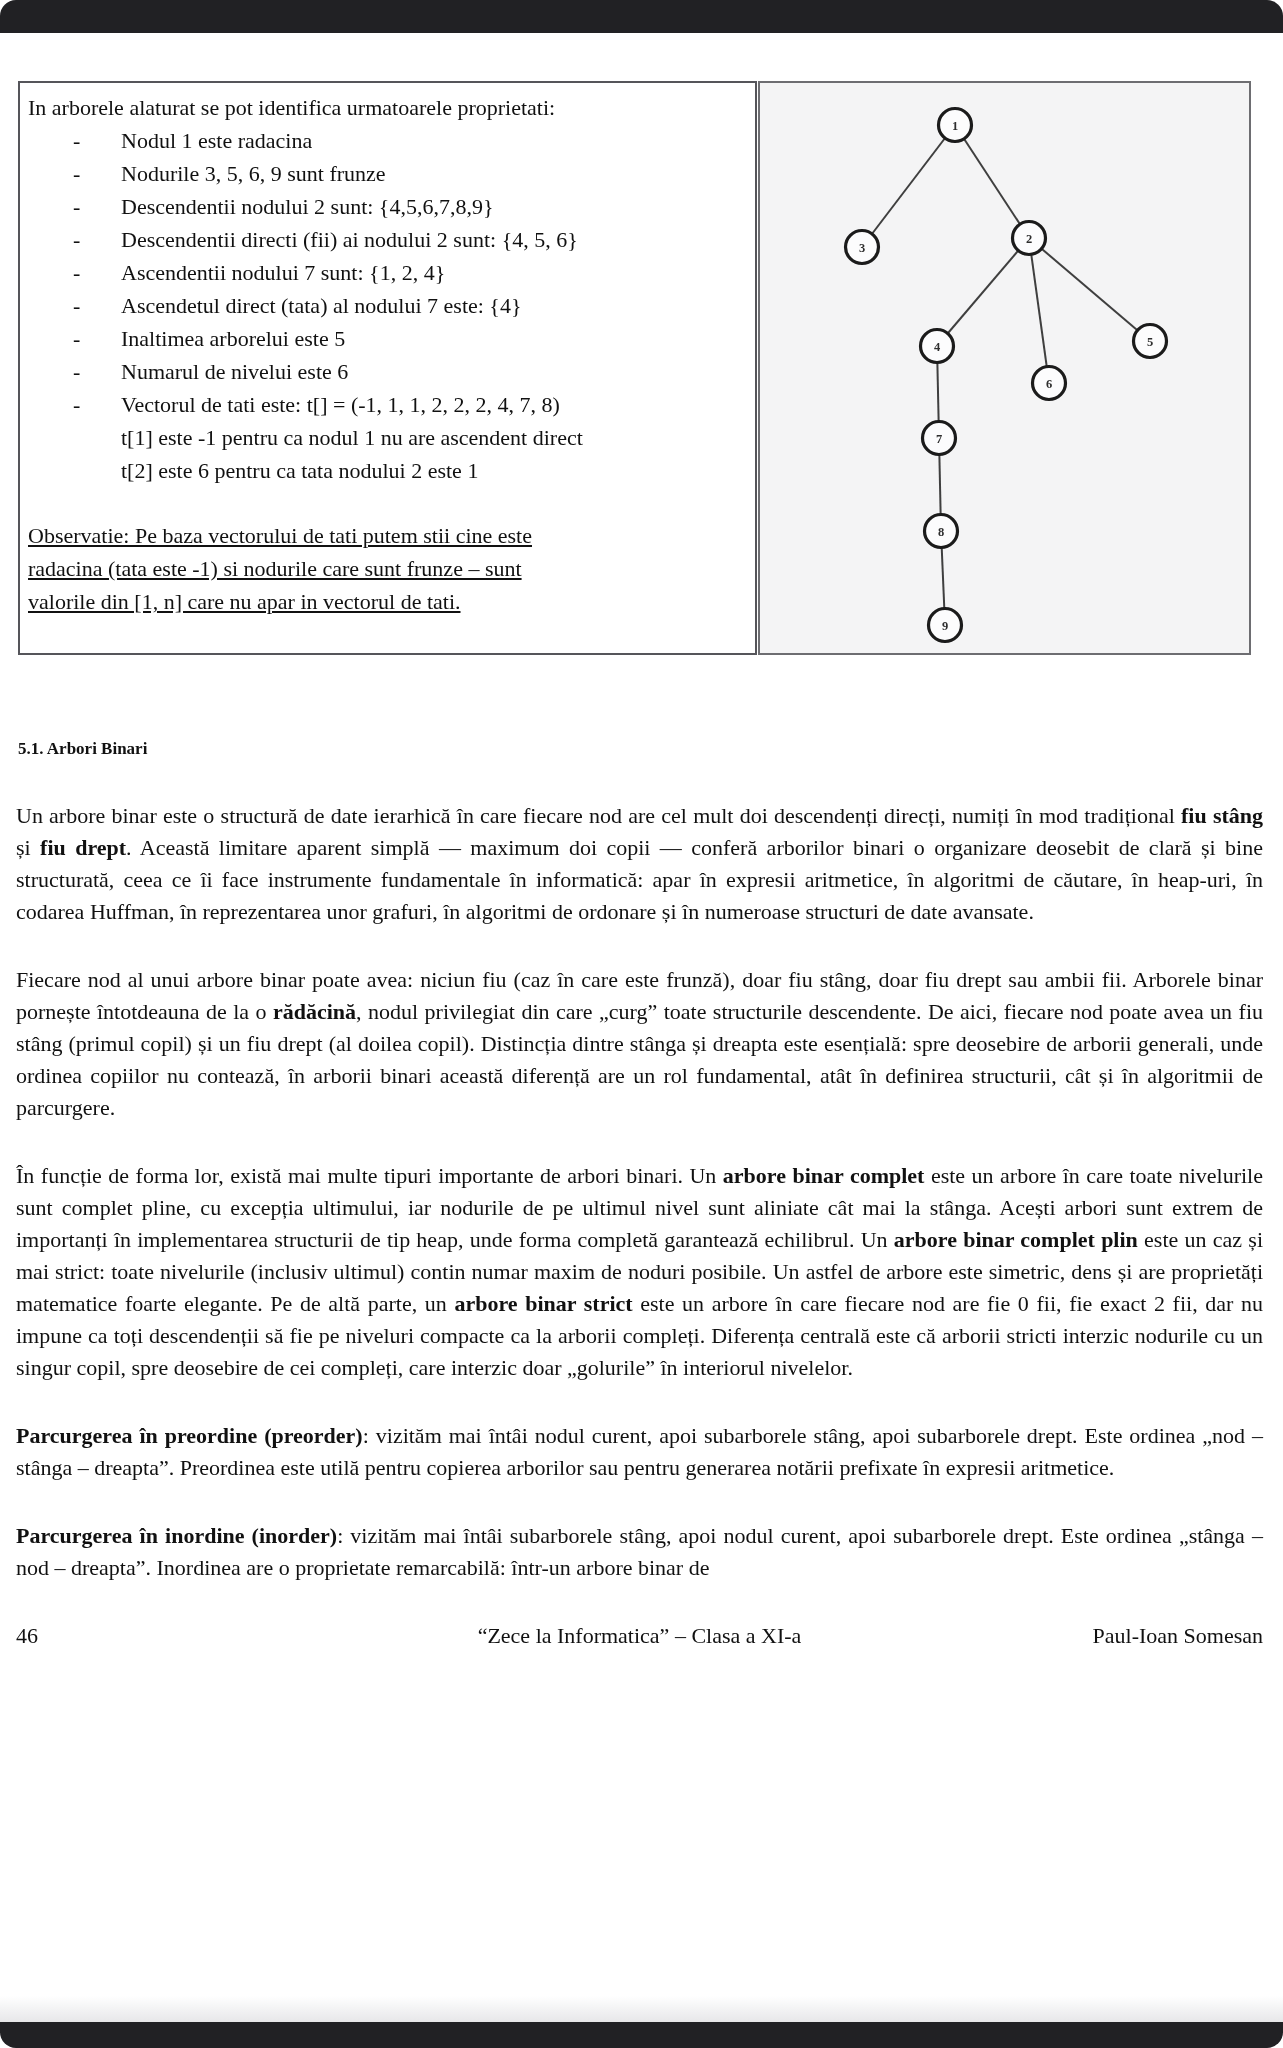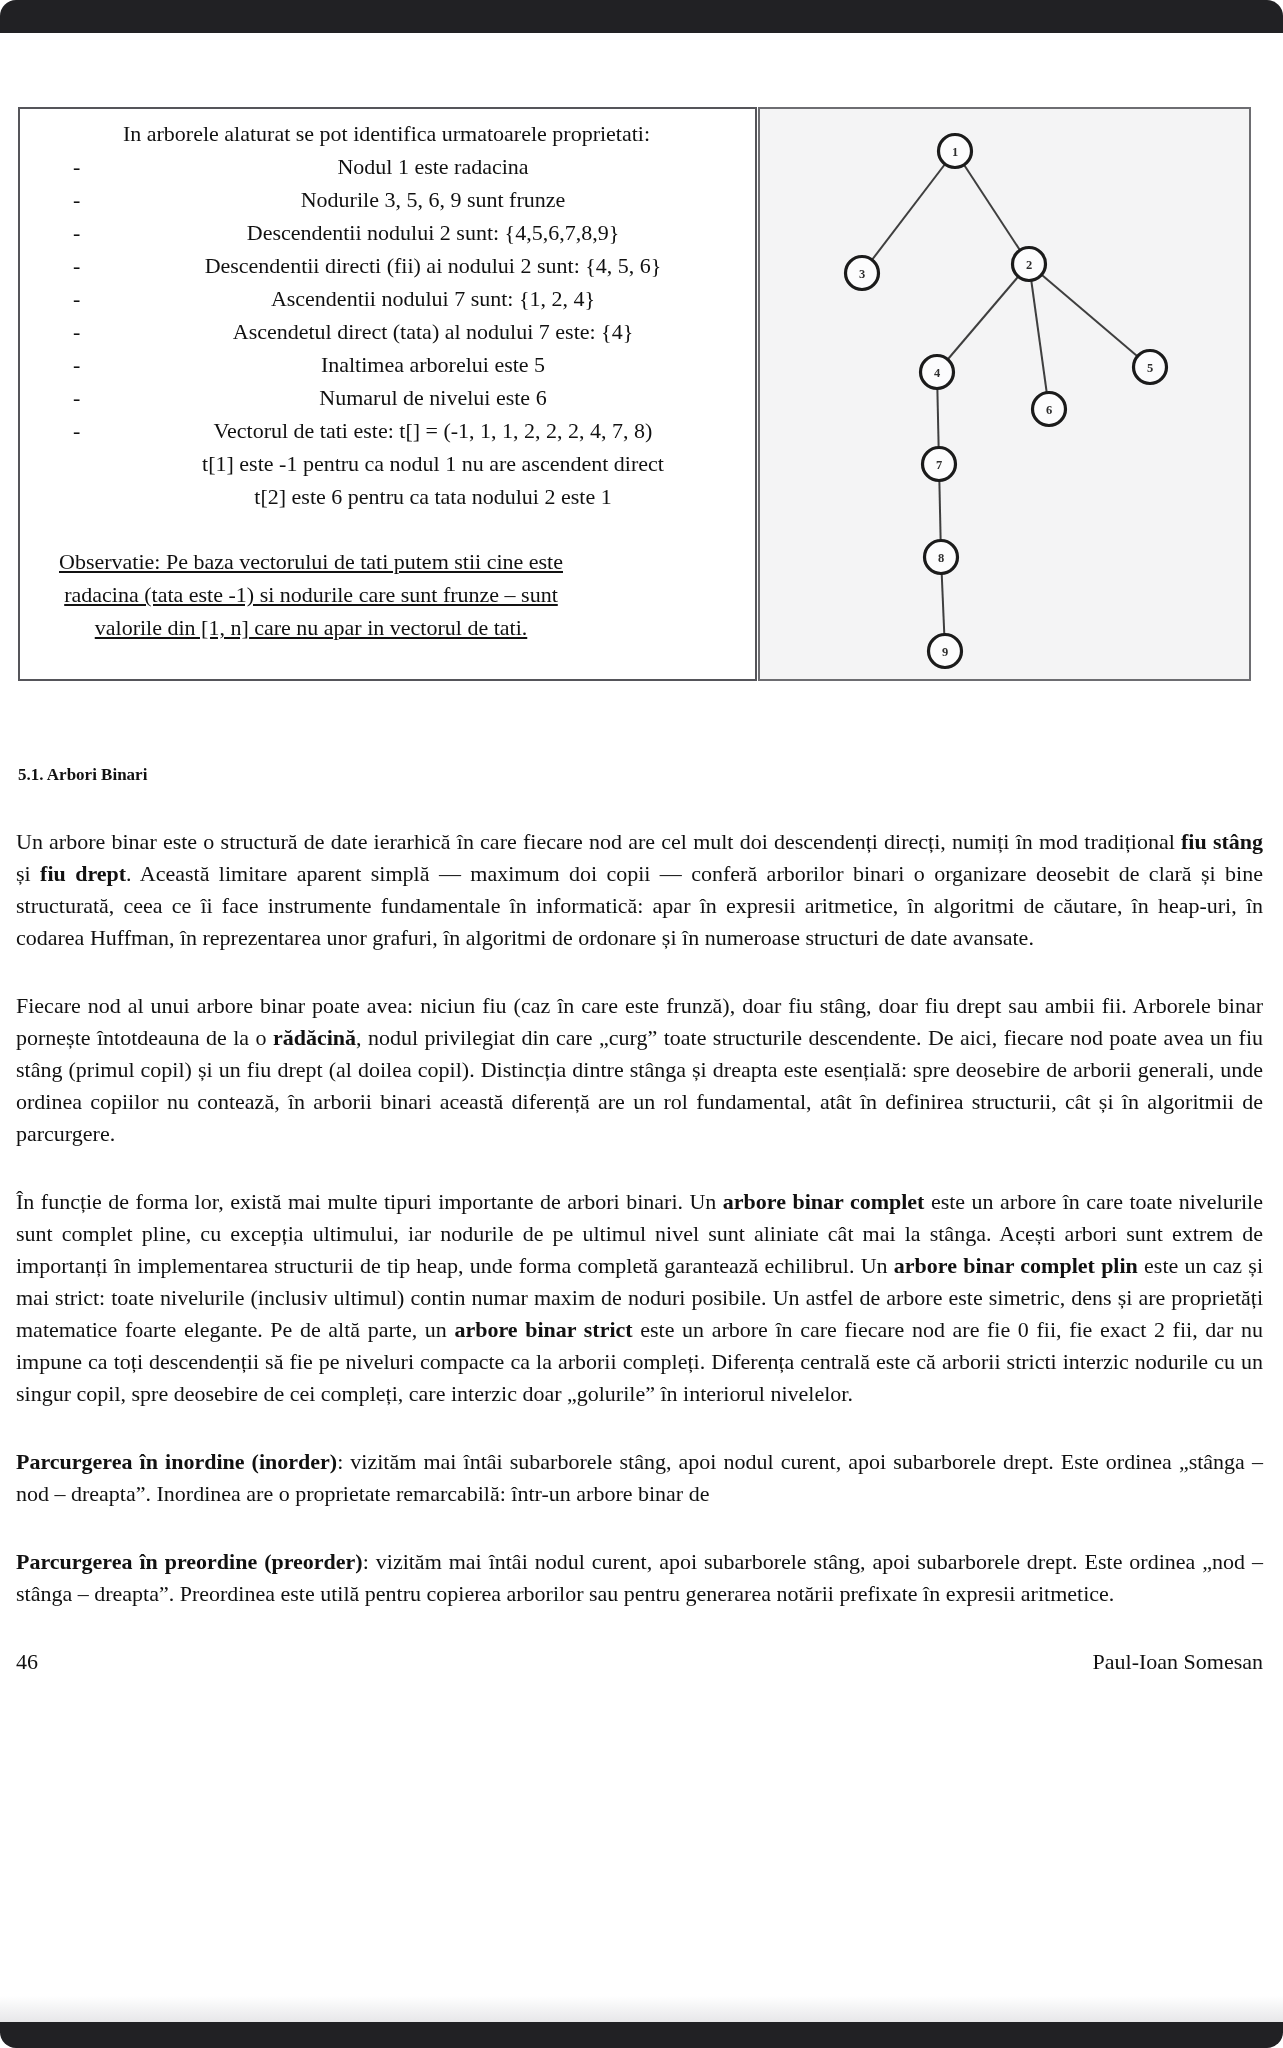--- a/index.html
+++ b/index.html
@@ -6,21 +6,21 @@
   .page{position:relative;width:1283px;height:2048px;background:#ffffff;overflow:hidden;
         font-family:"Liberation Serif","DejaVu Serif",serif;color:#111;}
   .chrome-top{position:absolute;top:0;left:0;right:0;height:33px;background:#212124;
               border-radius:16px 16px 0 0;}
   .bottom-shade{position:absolute;bottom:26px;left:0;right:0;height:26px;
                 background:linear-gradient(to bottom,#ffffff,#e7e7e9);}
   .chrome-bottom{position:absolute;bottom:0;left:0;right:0;height:26px;background:#212124;
                  border-radius:0 0 16px 16px;}
   .content{position:absolute;top:33px;left:16px;width:1247px;}
 
-  .top-row{margin-top:74px;margin-left:2px;display:flex;align-items:stretch;text-align:center;}
+  .top-row{margin-top:48px;margin-left:2px;display:flex;align-items:stretch;}
   .info-box{box-sizing:border-box;width:739px;border:2px solid #55555a;background:#fff;
             padding:8px 10px 0 8px;font-size:22px;line-height:33px;}
   .info-row{position:relative;padding-left:93px;}
   .info-row .marker{position:absolute;left:45px;top:0;}
   .info-sub{padding-left:93px;}
   .info-note{margin-top:32px;max-width:566px;text-decoration:underline;}
   .tree-panel{box-sizing:border-box;width:493px;margin-left:1px;border:2px solid #6d6d71;
               background:#f4f4f5;}
   .tree-panel svg{display:block;width:100%;height:100%;}
 
@@ -114,26 +114,27 @@
           </svg>
       </div>
     </div>
 
     <h2 class="section-heading">5.1. Arbori Binari</h2>
 
     <div class="body-copy">
         <p><span>Un arbore binar este o structură de date ierarhică în care fiecare nod are cel mult doi descendenți direcți, numiți în mod tradițional </span><span class="b">fiu stâng</span><span> și </span><span class="b">fiu drept</span><span>. Această limitare aparent simplă — maximum doi copii — conferă arborilor binari o organizare deosebit de clară și bine structurată, ceea ce îi face instrumente fundamentale în informatică: apar în expresii aritmetice, în algoritmi de căutare, în heap-uri, în codarea Huffman, în reprezentarea unor grafuri, în algoritmi de ordonare și în numeroase structuri de date avansate.</span></p>
         <p><span>Fiecare nod al unui arbore binar poate avea: niciun fiu (caz în care este frunză), doar fiu stâng, doar fiu drept sau ambii fii. Arborele binar pornește întotdeauna de la o </span><span class="b">rădăcină</span><span>, nodul privilegiat din care „curg” toate structurile descendente. De aici, fiecare nod poate avea un fiu stâng (primul copil) și un fiu drept (al doilea copil). Distincția dintre stânga și dreapta este esențială: spre deosebire de arborii generali, unde ordinea copiilor nu contează, în arborii binari această diferență are un rol fundamental, atât în definirea structurii, cât și în algoritmii de parcurgere.</span></p>
         <p><span>În funcție de forma lor, există mai multe tipuri importante de arbori binari. Un </span><span class="b">arbore binar complet</span><span> este un arbore în care toate nivelurile sunt complet pline, cu excepția ultimului, iar nodurile de pe ultimul nivel sunt aliniate cât mai la stânga. Acești arbori sunt extrem de importanți în implementarea structurii de tip heap, unde forma completă garantează echilibrul. Un </span><span class="b">arbore binar complet plin</span><span> este un caz și mai strict: toate nivelurile (inclusiv ultimul) contin numar maxim de noduri posibile. Un astfel de arbore este simetric, dens și are proprietăți matematice foarte elegante. Pe de altă parte, un </span><span class="b">arbore binar strict</span><span> este un arbore în care fiecare nod are fie 0 fii, fie exact 2 fii, dar nu impune ca toți descendenții să fie pe niveluri compacte ca la arborii compleți. Diferența centrală este că arborii stricti interzic nodurile cu un singur copil, spre deosebire de cei compleți, care interzic doar „golurile” în interiorul nivelelor.</span></p>
+        <p><span class="b">Parcurgerea în preordine (preorder)</span><span>: vizităm mai întâi nodul curent, apoi subarborele stâng, apoi subarborele drept. Este ordinea „nod – stânga – dreapta”. Preordinea este utilă pentru copierea arborilor sau pentru generarea notării prefixate în expresii aritmetice.</span></p>
         <p><span class="b">Parcurgerea în inordine (inorder)</span><span>: vizităm mai întâi subarborele stâng, apoi nodul curent, apoi subarborele drept. Este ordinea „stânga – nod – dreapta”. Inordinea are o proprietate remarcabilă: într-un arbore binar de</span></p>
-        <p><span class="b">Parcurgerea în preordine (preorder)</span><span>: vizităm mai întâi nodul curent, apoi subarborele stâng, apoi subarborele drept. Este ordinea „nod – stânga – dreapta”. Preordinea este utilă pentru copierea arborilor sau pentru generarea notării prefixate în expresii aritmetice.</span></p>
       </div>
 
     <div class="page-footer">
       <span class="f-left">46</span>
+      <span class="f-center">“Zece la Informatica” – Clasa a XI-a</span>
       <span class="f-right">Paul-Ioan Somesan</span>
     </div>
 
   </div>
 
   <div class="bottom-shade"></div>
   <div class="chrome-bottom"></div>
 </div>
 
 </body></html>

